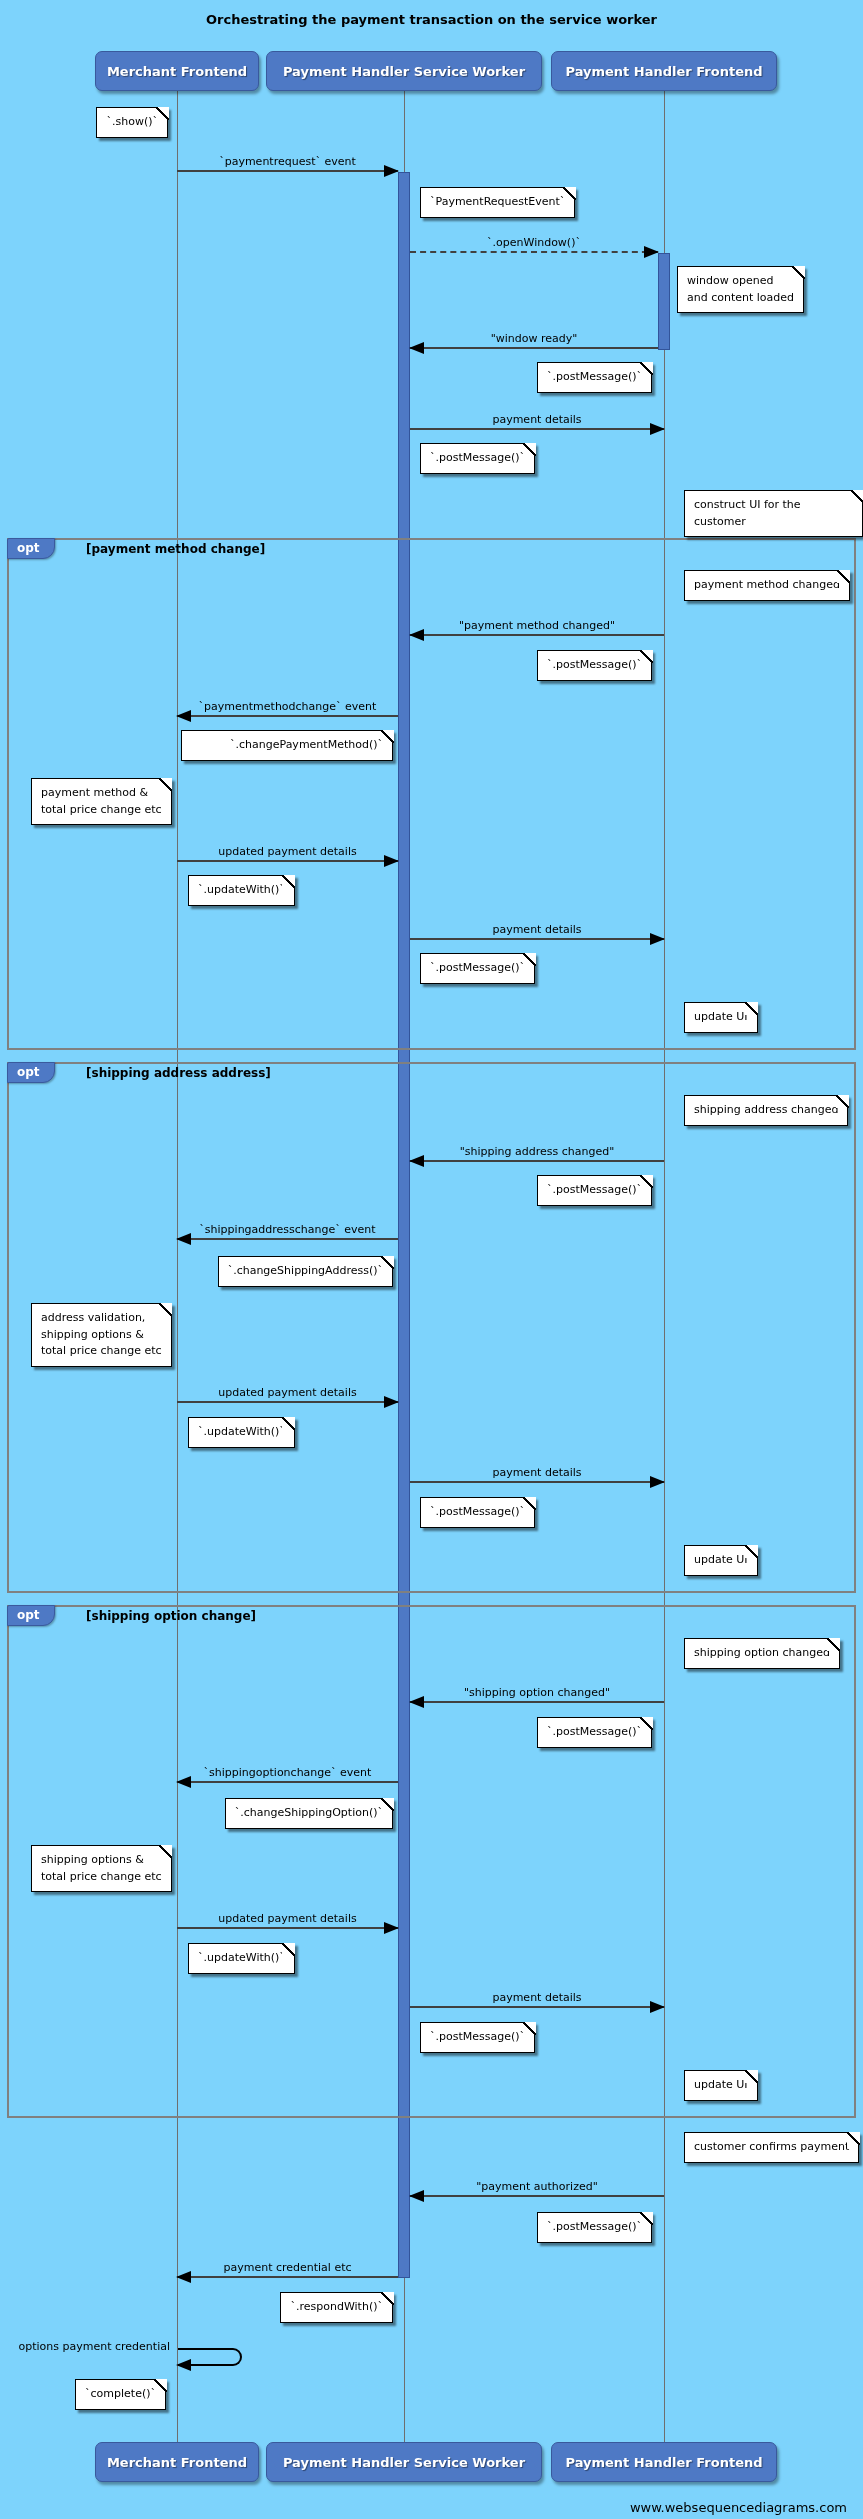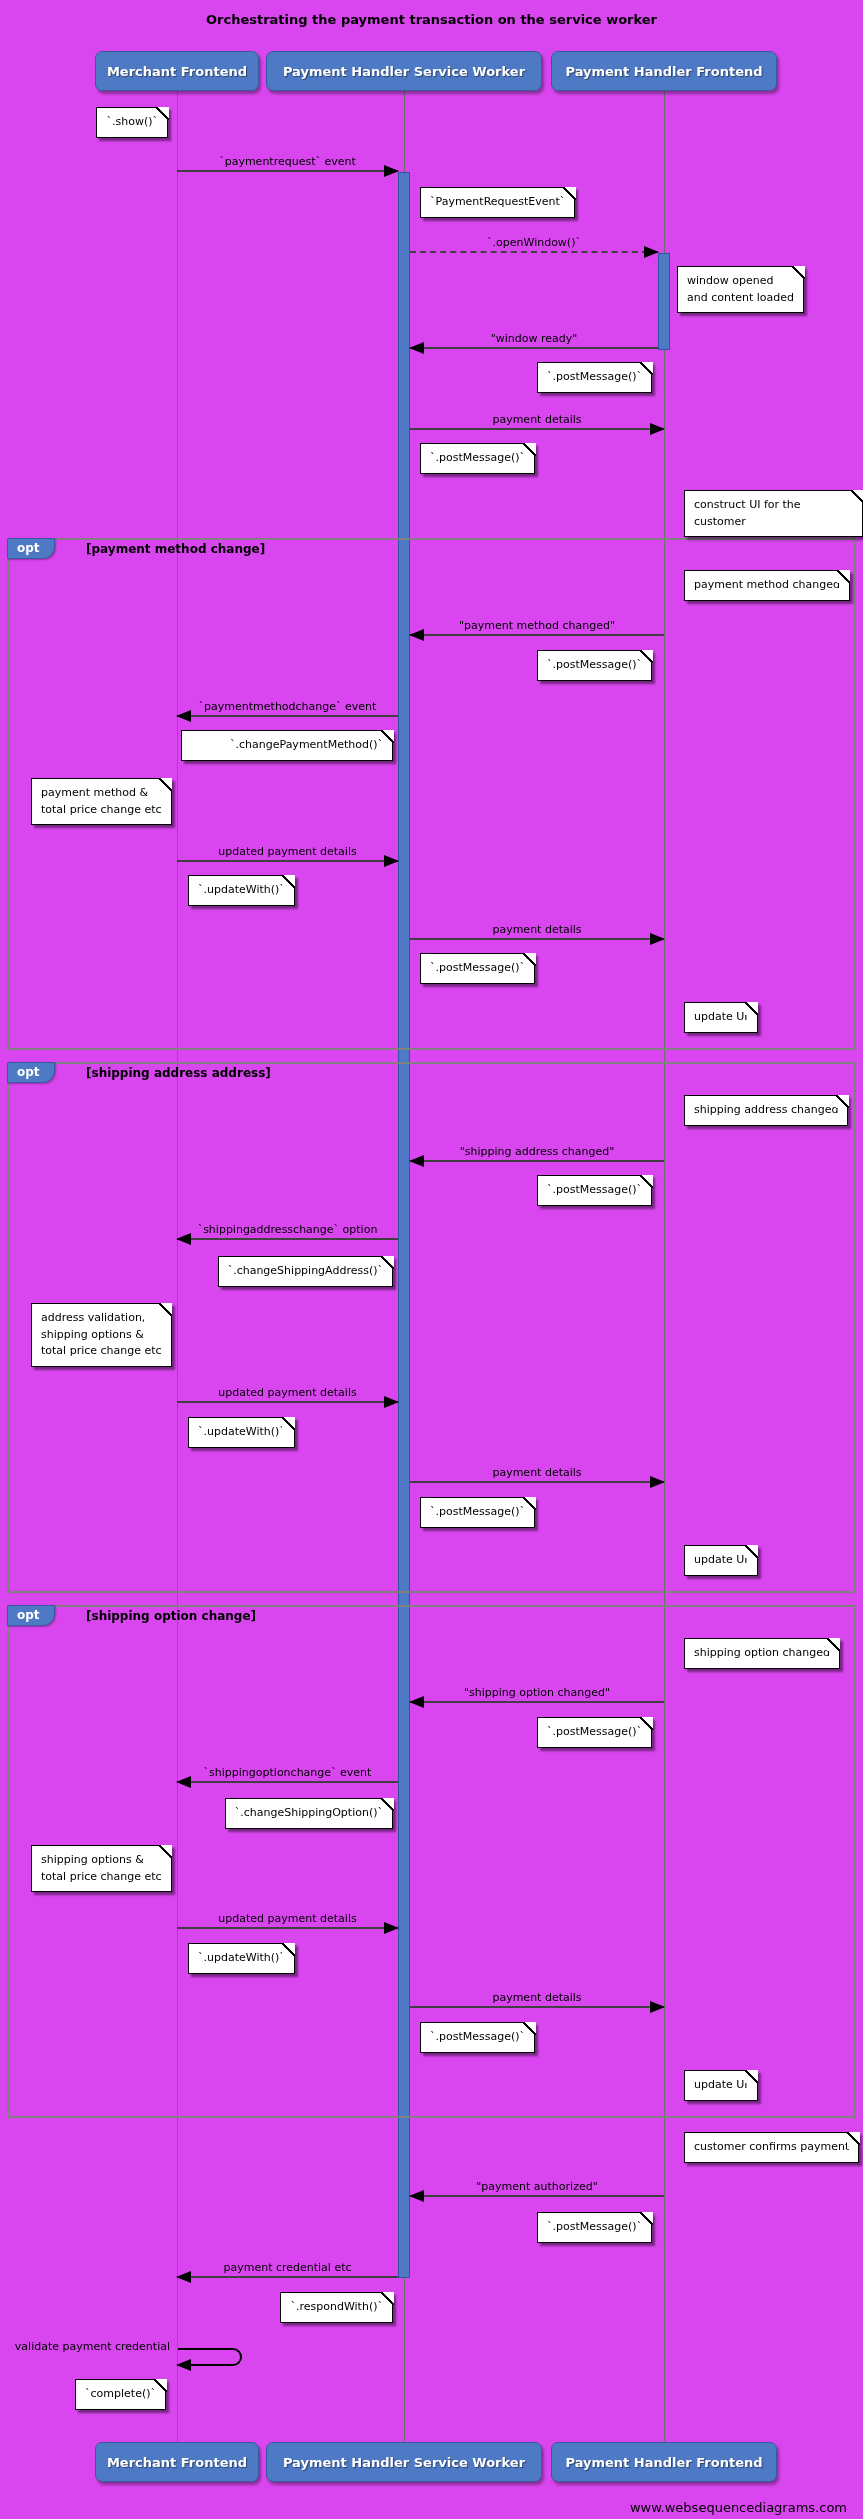--- a/index.html
+++ b/index.html
@@ -1,19 +1,19 @@
 <!DOCTYPE html>
 <html><head>
 <meta charset="utf-8">
 <style>
   html,body{margin:0;padding:0;background:#ffffff;}
   #stage{
     position:relative;width:863px;height:2519px;margin:0 auto;
     font-family:"DejaVu Sans","Liberation Sans",sans-serif;
-    background:#d946ef;overflow:hidden;color:#000;
+    background:#7dd3fc;overflow:hidden;color:#000;
   }
   .title{
     position:absolute;top:12px;left:0;width:100%;text-align:center;
     font-size:13px;font-weight:bold;z-index:6;
   }
   .participant{
     position:absolute;height:40px;box-sizing:border-box;
     background:#4e79c5;border:1px solid #39599c;border-radius:7px;
     color:#fff;font-weight:bold;font-size:13px;
     display:flex;align-items:center;justify-content:center;
@@ -126,21 +126,21 @@
       </div>
       <div class="msg" style="left: 410px; top: 924px; width: 254px;">
         <div class="msg-label">payment details</div>
         <div class="head r"></div>
       </div>
       <div class="msg" style="left: 410px; top: 1146px; width: 254px;">
         <div class="msg-label">"shipping address changed"</div>
         <div class="head l"></div>
       </div>
       <div class="msg" style="left: 177px; top: 1224px; width: 221px;">
-        <div class="msg-label">`shippingaddresschange` option</div>
+        <div class="msg-label">`shippingaddresschange` event</div>
         <div class="head l"></div>
       </div>
       <div class="msg" style="left: 177px; top: 1387px; width: 221px;">
         <div class="msg-label">updated payment details</div>
         <div class="head r"></div>
       </div>
       <div class="msg" style="left: 410px; top: 1467px; width: 254px;">
         <div class="msg-label">payment details</div>
         <div class="head r"></div>
       </div>
@@ -164,21 +164,21 @@
         <div class="msg-label">"payment authorized"</div>
         <div class="head l"></div>
       </div>
       <div class="msg" style="left: 177px; top: 2262px; width: 221px;">
         <div class="msg-label">payment credential etc</div>
         <div class="head l"></div>
       </div>
       <div class="self-loop" style="left: 178px; top: 2348px; width: 64px; height: 18px;">
         <div class="head"></div>
       </div>
-      <div class="self-label" style="right: 693px; top: 2340px;">validate payment credential</div>
+      <div class="self-label" style="right: 693px; top: 2340px;">options payment credential</div>
     </div>
   <div id="layer-notes">
       <div class="note" style="top: 107px; right: 695px;">`.show()`</div>
       <div class="note" style="top: 187px; left: 420px;">`PaymentRequestEvent`</div>
       <div class="note" style="top: 266px; left: 677px;">window opened
 and content loaded</div>
       <div class="note" style="top: 362px; right: 211px;">`.postMessage()`</div>
       <div class="note" style="top: 443px; left: 420px;">`.postMessage()`</div>
       <div class="note" style="top: 490px; left: 684px;">construct UI for the customer</div>
       <div class="note" style="top: 570px; left: 684px;">payment method changed</div>

